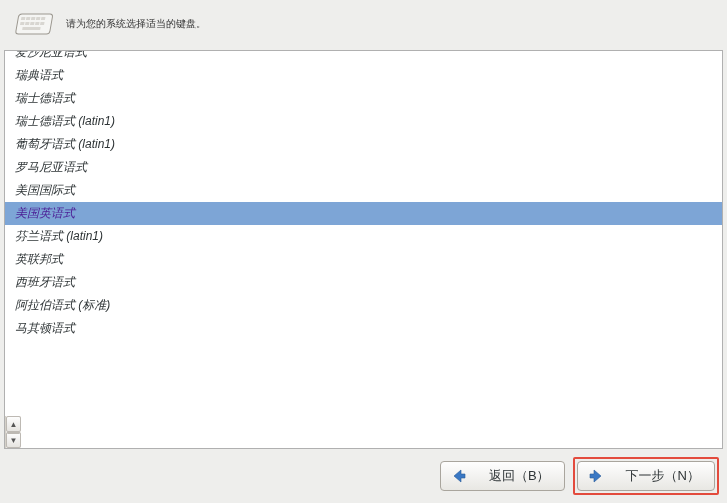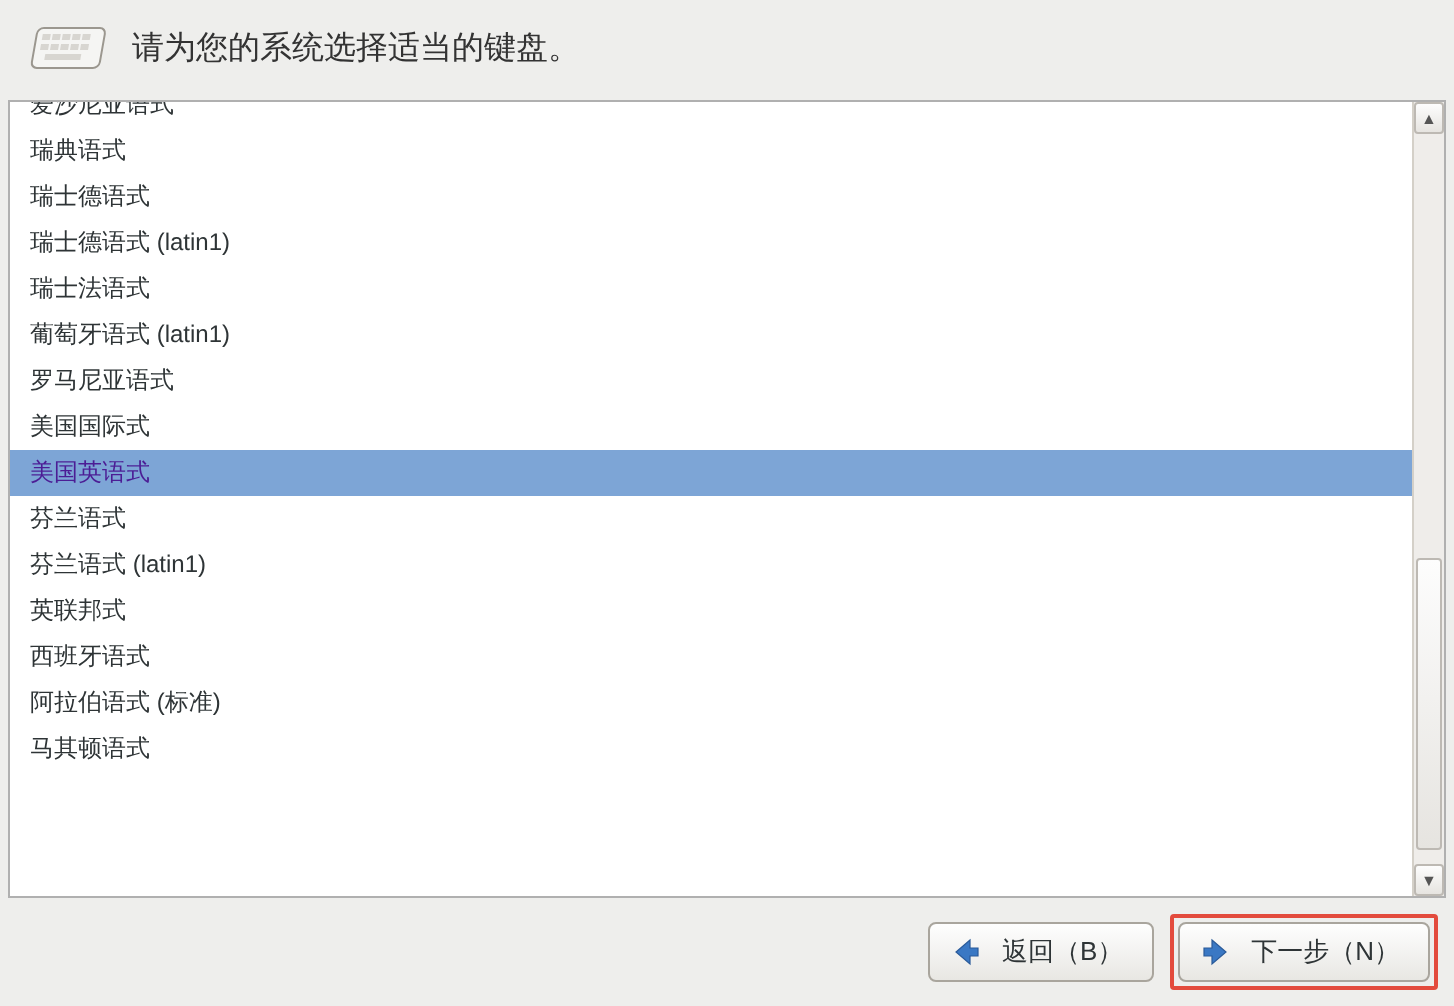--- a/index.html
+++ b/index.html
@@ -19,28 +19,29 @@
   .header {
     display: flex; align-items: center;
     padding: 8px 12px 10px 12px;
     gap: 12px;
   }
   .kbd-icon {
     width: 42px; height: 32px;
     position: relative;
   }
   .kbd-icon svg { width: 42px; height: 32px; }
-  .header-text { font-size: 16px; color: #333; }
+  .header-text { font-size: 10px; color: #333; }
   .list-wrap {
     flex: 1 1 auto;
     margin: 0 4px 0 4px;
     border: 1px solid #b0b0b0;
     background: #ffffff;
-    display: flex; flex-direction: row;
+    display: flex; flex-direction: column;
     min-height: 0;
+    font-style: italic;
   }
   .list {
     flex: 1 1 auto;
     overflow: hidden;
     position: relative;
   }
   .list-inner {
     position: absolute;
     left: 0; right: 0;
     top: -10px; 
@@ -93,21 +94,21 @@
     align-items: center;
     gap: 8px;
     padding-right: 8px;
   }
   .btn {
     height: 30px;
     padding: 0 14px 0 10px;
     background: linear-gradient(#fefefe,#e8e7e3);
     border: 1px solid #a9a59d;
     border-radius: 4px;
-    display: flex; align-items: center; gap: 10px;
+    display: flex; align-items: center; gap: 22px;
     font-size: 13px;
     color: #2e3436;
     cursor: pointer;
   }
   .highlight-frame {
     border: 2px solid #e34b3d;
     padding: 2px;
     border-radius: 2px;
     display:flex;
   }
@@ -140,26 +141,24 @@
     <div class="header-text">请为您的系统选择适当的键盘。</div>
   </div>
 
   <div class="list-wrap">
     <div class="list">
       <div class="list-inner" id="list-inner">
           <div class="item">爱沙尼亚语式</div>
           <div class="item">瑞典语式</div>
           <div class="item">瑞士德语式</div>
           <div class="item">瑞士德语式 (latin1)</div>
-          <div class="item">瑞士法语式</div>
           <div class="item">葡萄牙语式 (latin1)</div>
           <div class="item">罗马尼亚语式</div>
           <div class="item">美国国际式</div>
           <div class="item selected">美国英语式</div>
-          <div class="item">芬兰语式</div>
           <div class="item">芬兰语式 (latin1)</div>
           <div class="item">英联邦式</div>
           <div class="item">西班牙语式</div>
           <div class="item">阿拉伯语式 (标准)</div>
           <div class="item">马其顿语式</div>
         </div>
     </div>
     <div class="scrollbar">
       <div class="sb-btn">▲</div>
       <div class="sb-track">

